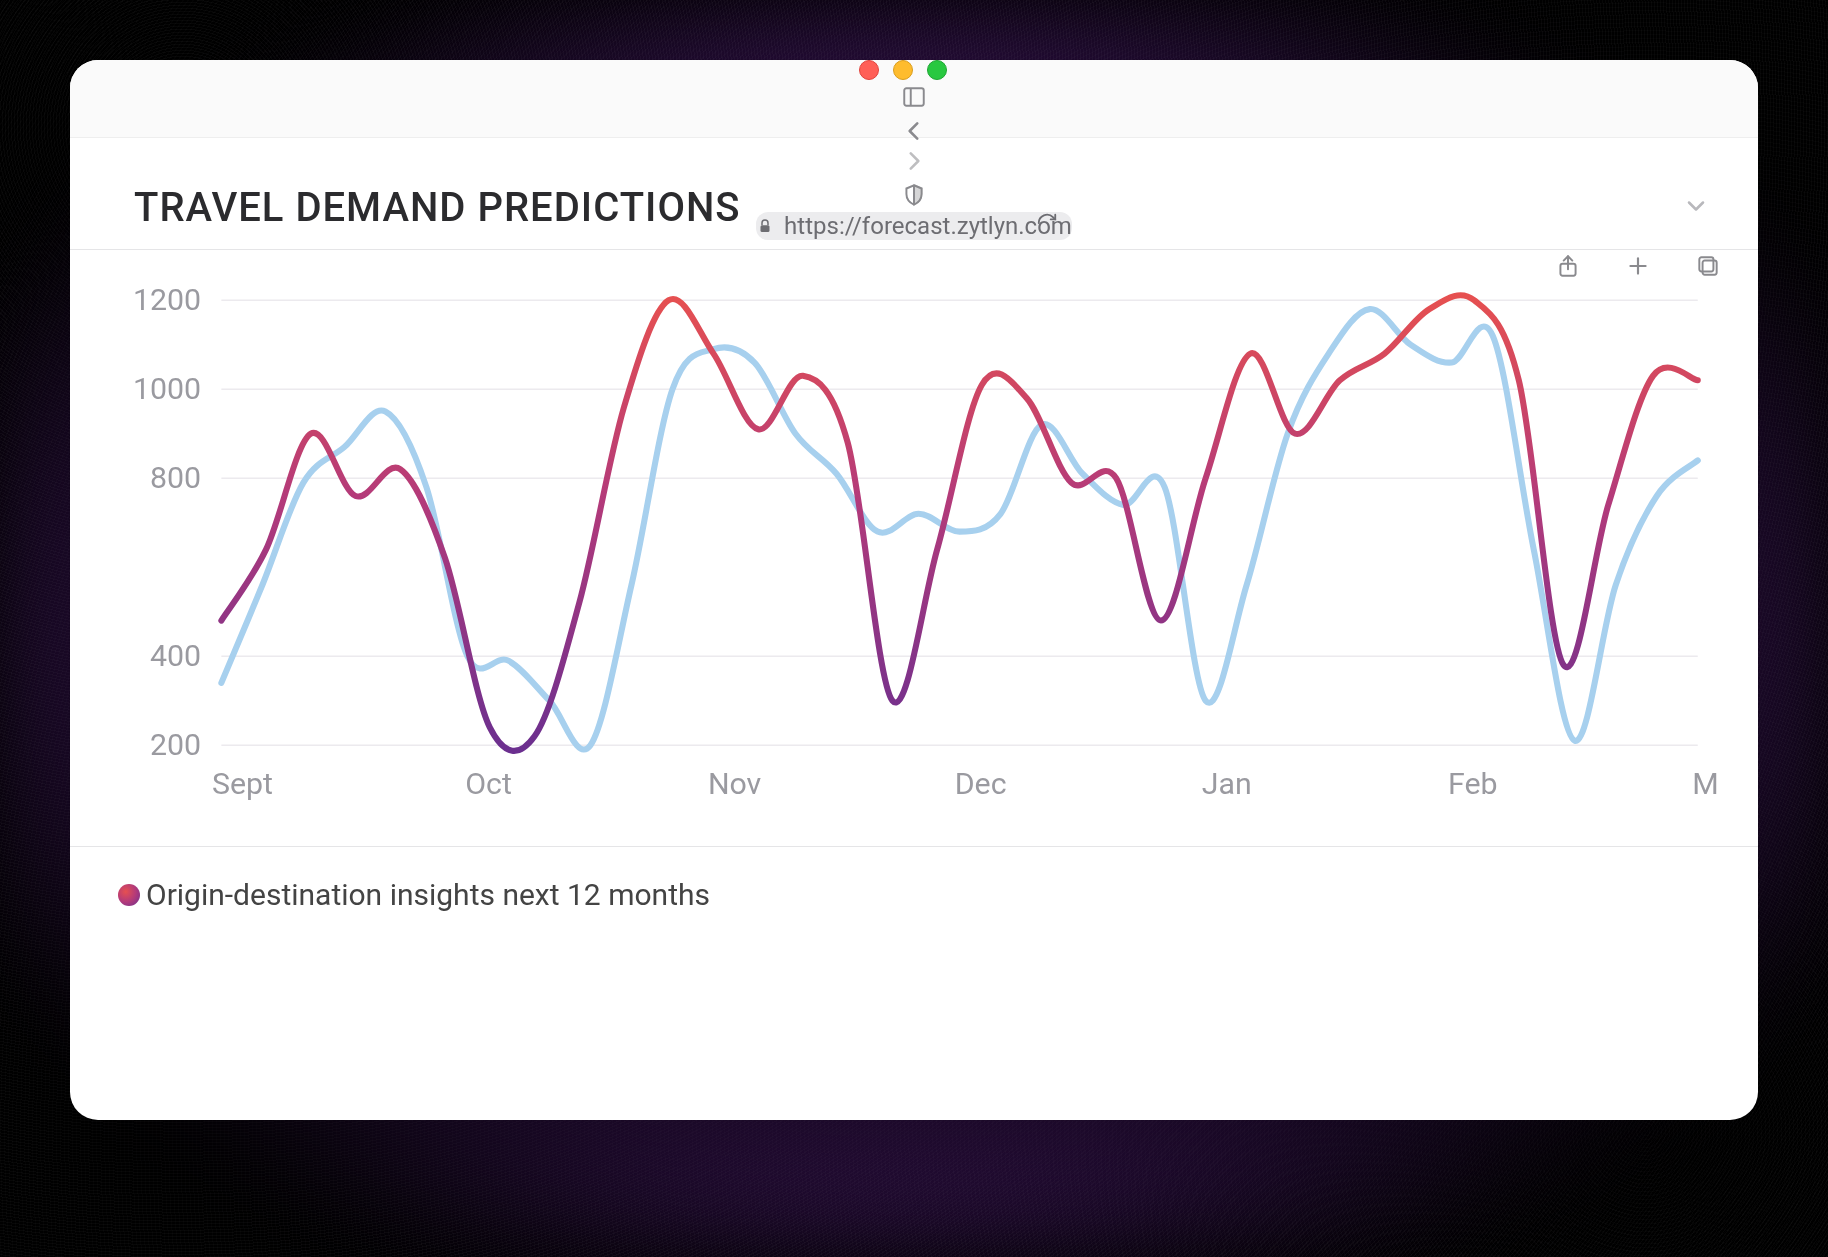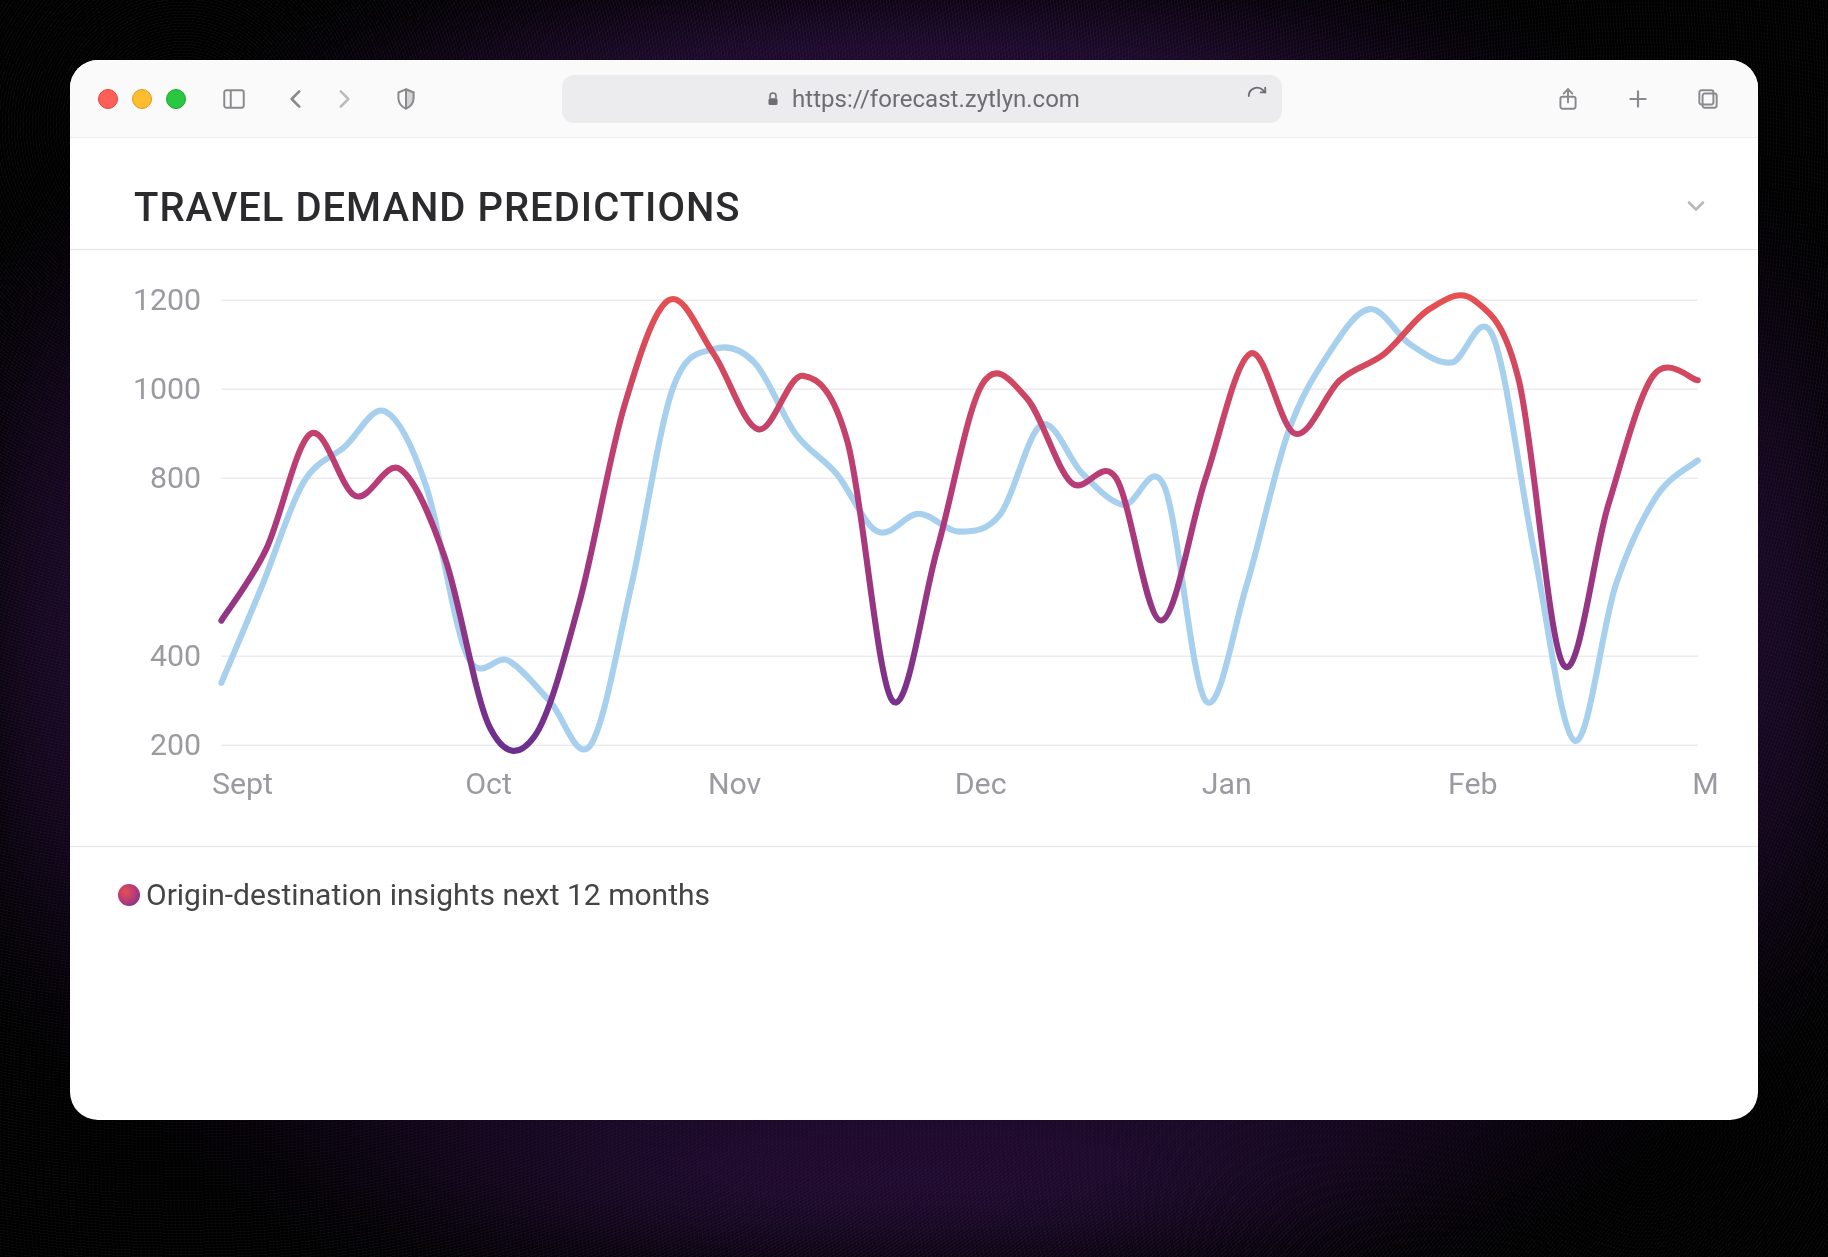--- a/index.html
+++ b/index.html
@@ -33,20 +33,21 @@
     overflow: hidden;
   }
   .titlebar {
     height: 78px;
     display: flex;
     align-items: center;
     padding: 0 28px;
     background: #fafafa;
     border-bottom: 1px solid #eee;
     gap: 4px;
+    flex-direction: column;
   }
   .traffic {
     display: flex; gap: 14px; margin-right: 22px;
   }
   .dot { width: 20px; height: 20px; border-radius: 50%; }
   .dot.red { background: #ff5f57; border:1px solid #e0443e; }
   .dot.yellow { background: #febc2e; border:1px solid #d99d1e; }
   .dot.green { background: #28c840; border:1px solid #1fa533; }
   .tb-icon {
     width: 44px; height: 44px; display:flex; align-items:center; justify-content:center;

